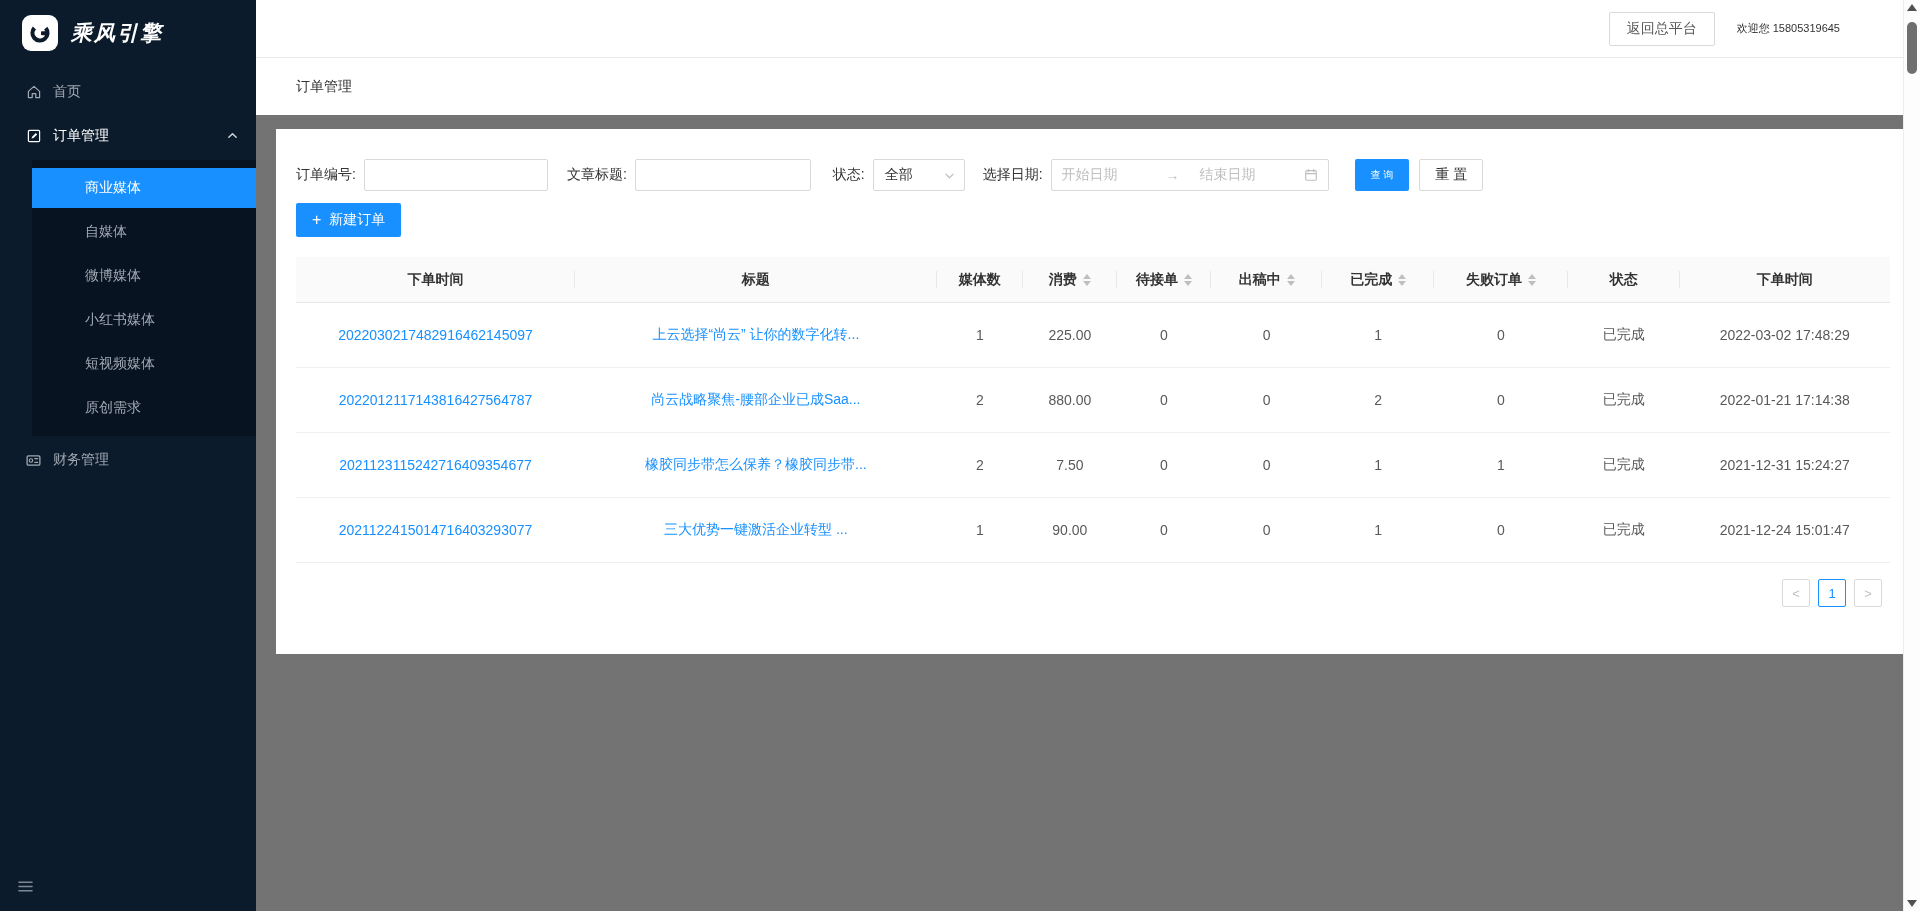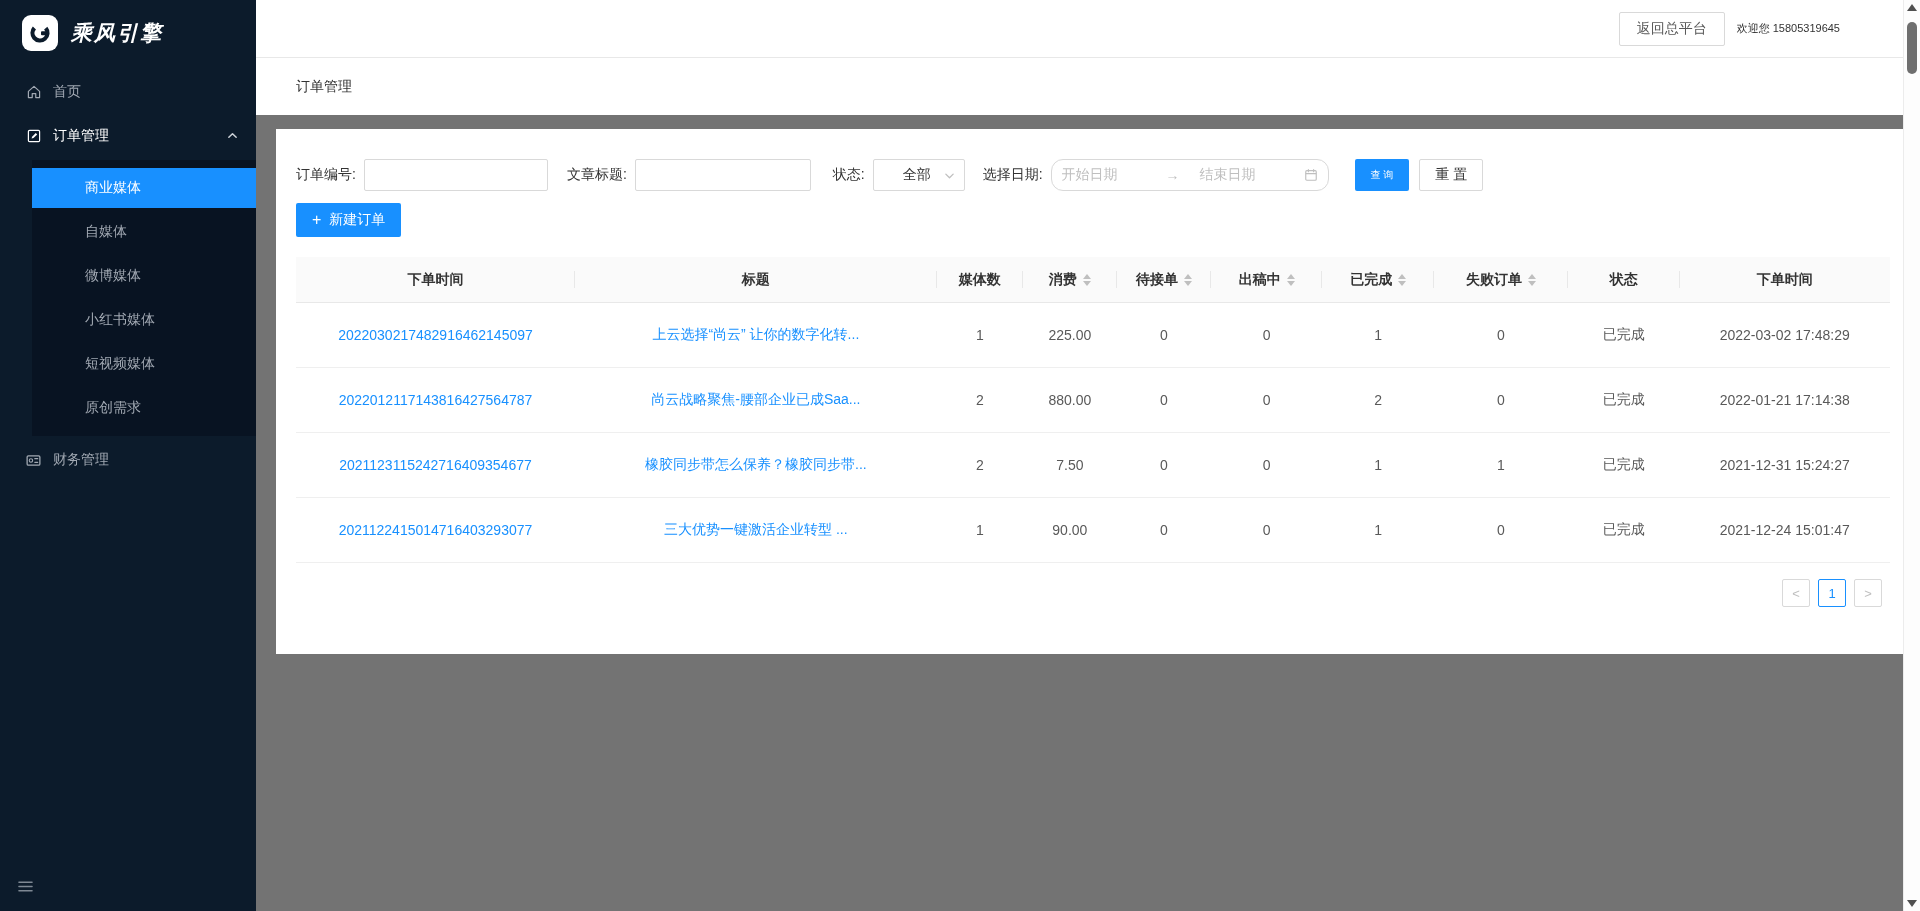--- a/index.html
+++ b/index.html
@@ -16,39 +16,39 @@
   .menu-item.open { color:#fff; }
   .menu-item .mi-icon { width:17px; height:17px; display:flex; align-items:center; justify-content:center; }
   .menu-item .chev { position:absolute; right:18px; top:50%; transform:translateY(-50%); color:#cfd4da; }
   .submenu { background:#081322; padding:4px 0;margin-left:32px; }
   .submenu-item { height:40px; margin:4px 0; display:flex; align-items:center; padding-left:53px; color:#a2a9b3; cursor:pointer; }
   .submenu-item.active { background:#1890ff; color:#fff; }
   .collapse-btn { position:absolute; left:14px; bottom:14px; width:22px; height:22px; display:flex; align-items:center; justify-content:center; color:#7f8folk; color:#7e8893; cursor:pointer; }
 
   
   .main { flex:1; display:flex; flex-direction:column; min-width:0; }
-  .topbar { height:58px; background:#fff; border-bottom:1px solid #e8e8e8; display:flex; align-items:center; justify-content:flex-end; gap:12px; padding-right:80px; flex:none; }
+  .topbar { height:58px; background:#fff; border-bottom:1px solid #e8e8e8; display:flex; align-items:center; justify-content:flex-end; gap:22px; padding-right:80px; flex:none; }
   .back-btn { border:1px solid #d9d9d9; background:#fff; border-radius:2px; height:34px; padding:0 17px; font-size:14px; color:#595959; cursor:pointer; font-family:inherit; }
   .welcome { color:#333; font-size:11px; }
   .breadcrumb-bar { height:57px; background:#fff; display:flex; align-items:center; padding-left:40px; flex:none; }
   .page-title { font-size:14px; color:#333; }
   .content { flex:1; background:#737373; padding:14px 10px 0 20px; overflow:hidden; }
   .card { background:#fff; height:525px; padding:30px 20px 0 20px; }
 
   
   .filter-row { display:flex; align-items:center; }
   .f-label { color:#333; margin-right:8px; white-space:nowrap; }
   .f-input { height:32px; border:1px solid #d9d9d9; border-radius:2px; padding:0 10px; font-size:14px; font-family:inherit; color:#333; outline:none; background:#fff; }
   .w-order { width:184px; }
   .w-title { width:176px; margin-right:0; }
   .g2 { margin-left:19px; } .g3 { margin-left:22px; } .g4 { margin-left:18px; }
-  .select-box { width:92px; height:32px; border:1px solid #d9d9d9; border-radius:2px; display:flex; align-items:center; justify-content:space-between; padding:0 9px 0 29px; cursor:pointer; background:#fff; }
+  .select-box { width:92px; height:32px; border:1px solid #d9d9d9; border-radius:2px; display:flex; align-items:center; justify-content:space-between; padding:0 9px 0 11px; cursor:pointer; background:#fff; }
   .select-box .sel-val { color:#333; }
   .select-box .chev-d { color:#bfbfbf; display:flex; }
-  .date-range { width:278px; height:32px; border:1px solid #d9d9d9; border-radius:12px; display:flex; align-items:center; padding:0 10px; gap:20px; background:#fff; cursor:pointer; }
+  .date-range { width:278px; height:32px; border:1px solid #d9d9d9; border-radius:2px; display:flex; align-items:center; padding:0 10px; gap:20px; background:#fff; cursor:pointer; }
   .date-ph { color:#bfbfbf; flex:1; }
   .date-arrow { color:#bfbfbf; }
   .cal-icon { color:#bfbfbf; display:flex; }
   .btn-primary { background:#1890ff; color:#fff; border:none; border-radius:2px; height:32px; padding:0 16px; font-size:10px; cursor:pointer; font-family:inherit; }
   .btn-default { background:#fff; color:#333; border:1px solid #d9d9d9; border-radius:2px; height:32px; padding:0 15px; font-size:14px; cursor:pointer; font-family:inherit; }
   .ml26 { margin-left:26px; } .ml10 { margin-left:10px; }
   .new-order-row { margin-top:12px; }
   .btn-new { background:#1890ff; color:#fff; border:none; border-radius:2px; height:34px; padding:0 16px; font-size:14px; cursor:pointer; display:inline-flex; align-items:center; gap:8px; font-family:inherit; }
   .plus { font-size:16px; line-height:1; }
 

